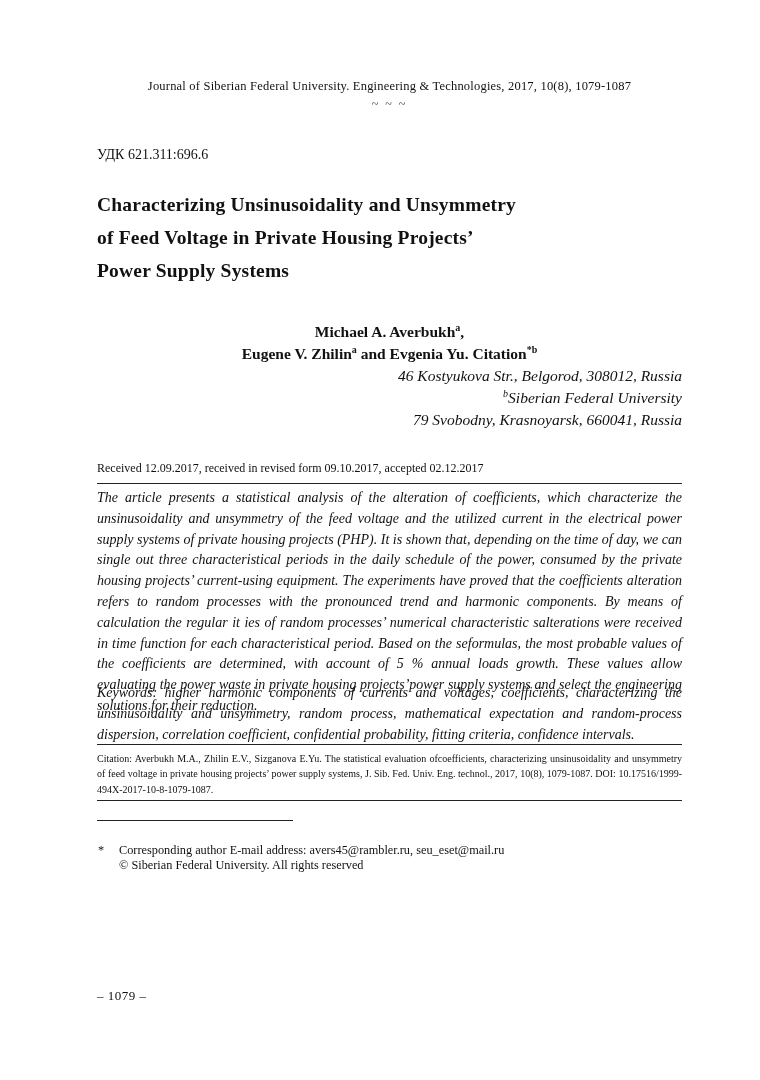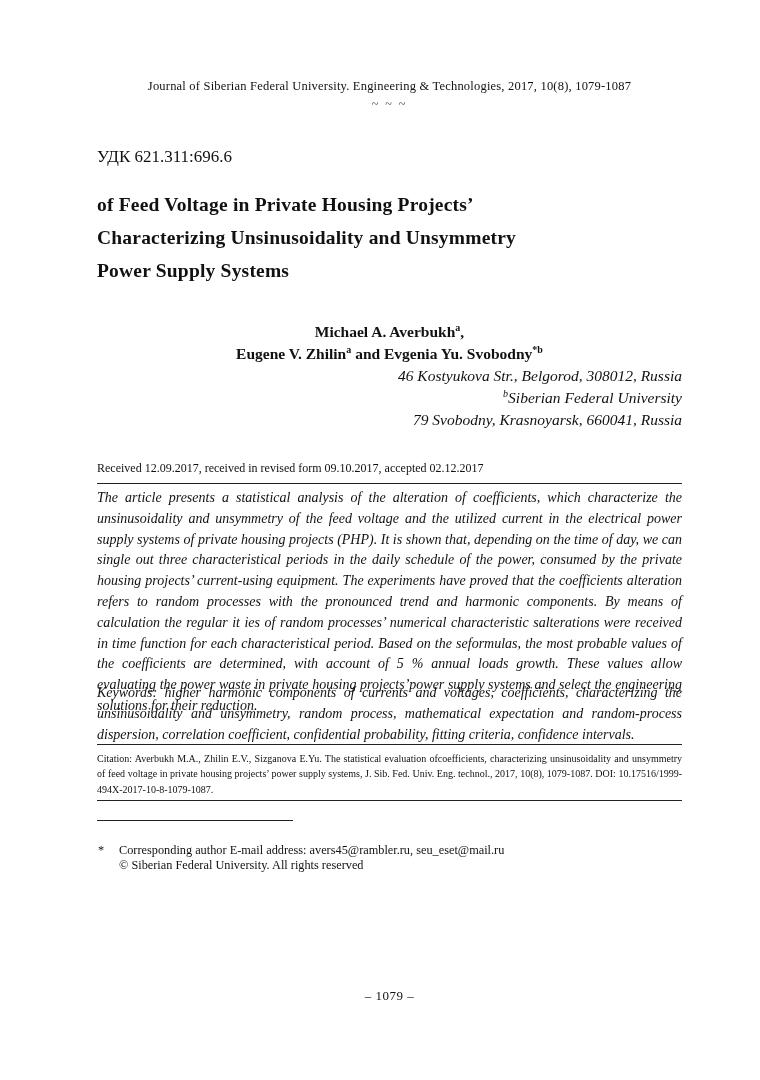--- a/index.html
+++ b/index.html
@@ -29,21 +29,21 @@
   }
   .tilde-sep {
     top: 97px;
     text-align: center;
     font-size: 12px;
     letter-spacing: 2px;
     color: #333;
   }
   .udk {
     top: 147px;
-    font-size: 17px;
+    font-size: 14px;
   }
   .title {
     top: 188px;
     margin: 0;
     font-size: 19.5px;
     font-weight: bold;
     line-height: 33px;
     letter-spacing: 0.2px;
   }
   .authors {
@@ -123,46 +123,45 @@
     position: absolute;
     left: 1px;
     top: 0;
   }
   .corresponding .fn-text {
     display: block;
     padding-left: 22px;
   }
   .page-number {
     top: 988px;
-    text-align: center;
     font-size: 13px;
     letter-spacing: 0.5px;
   }
 </style>
 </head>
 <body>
 
 <div class="page">
   <div class="col">
 
     <div class="block journal-header">Journal of Siberian Federal University. Engineering &amp; Technologies, 2017, 10(8), 1079-1087</div>
 
     <div class="block tilde-sep">~ ~ ~</div>
 
     <div class="block udk">УДК 621.311:696.6</div>
 
     <h1 class="block title">
+      <div>Characterizing Unsinusoidality and Unsymmetry</div>
       <div>of Feed Voltage in Private Housing Projects’</div>
-      <div>Characterizing Unsinusoidality and Unsymmetry</div>
       <div>Power Supply Systems</div>
     </h1>
 
     <div class="block authors">
       <div><span>Michael A. Averbukh</span><sup>a</sup><span>,</span></div>
-      <div><span>Eugene V. Zhilin</span><sup>a</sup><span> and </span><span>Evgenia Yu. Svobodny</span><sup>*b</sup></div>
+      <div><span>Eugene V. Zhilin</span><sup>a</sup><span> and </span><span>Evgenia Yu. Citation</span><sup>*b</sup></div>
     </div>
 
     <div class="block affiliations">
       <div><sup></sup><span>46 Kostyukova Str., Belgorod, 308012, Russia</span></div>
       <div><sup>b</sup><span>Siberian Federal University</span></div>
       <div><sup></sup><span>79 Svobodny, Krasnoyarsk, 660041, Russia</span></div>
     </div>
 
     <div class="block received">Received 12.09.2017, received in revised form 09.10.2017, accepted 02.12.2017</div>
 

